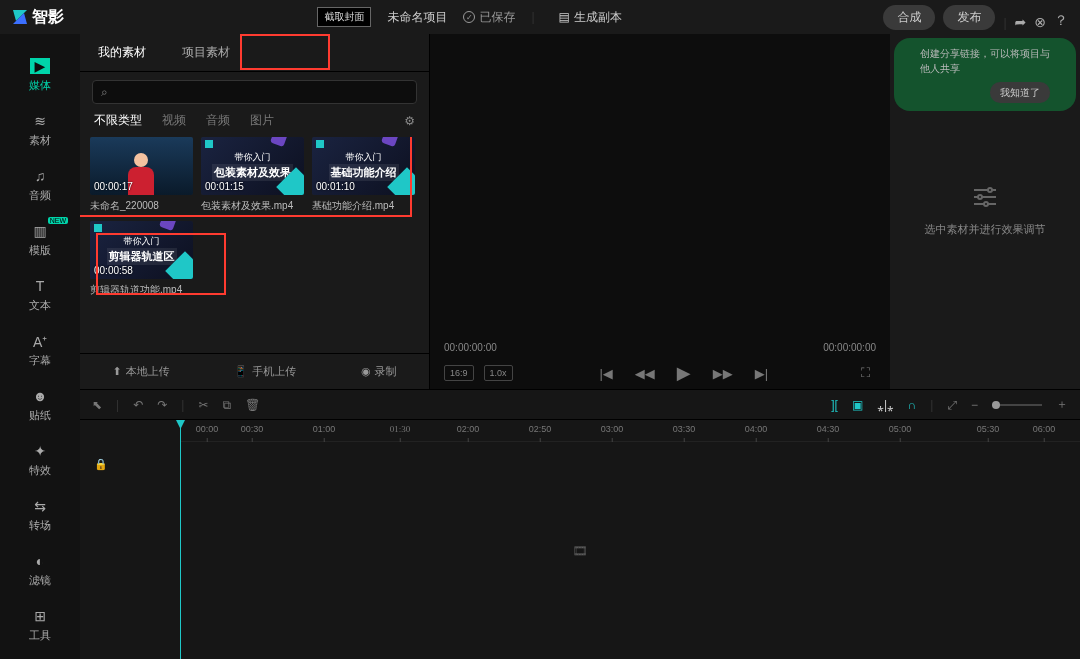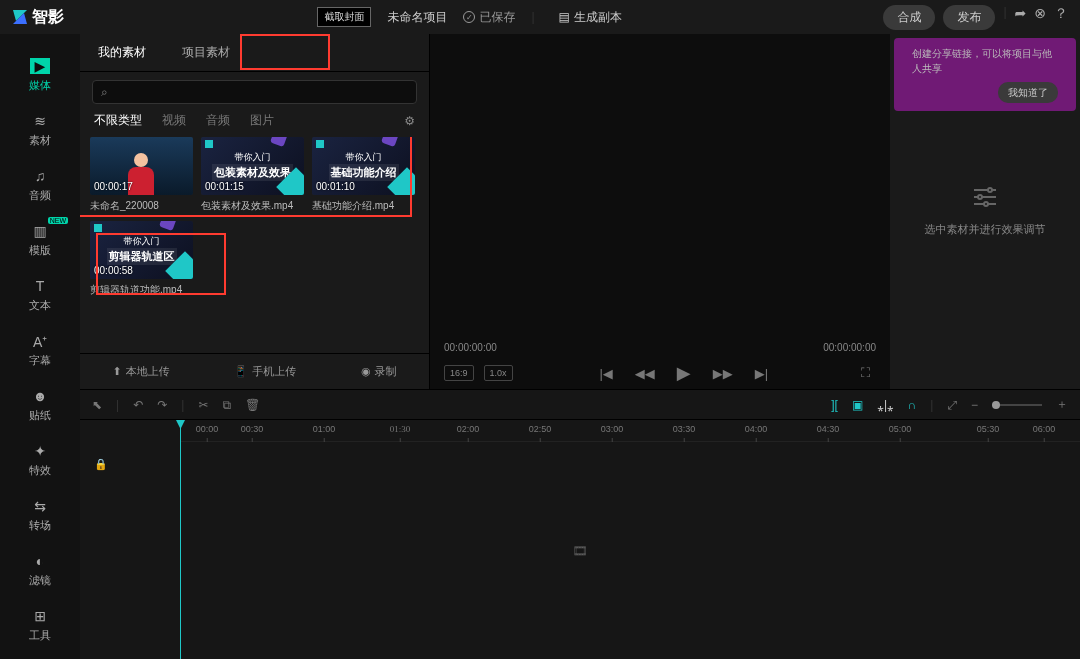--- a/index.html
+++ b/index.html
@@ -7,21 +7,21 @@
   .top{height:34px;background:#1a1a1a;display:flex;align-items:center;padding:0 12px;gap:10px}
   .logo{display:flex;align-items:center;gap:4px;font-weight:bold;color:#fff;font-size:16px}
   .logo-mark{width:16px;height:16px;position:relative}
   .logo-mark svg{display:block}
   .top-spacer{flex:1}
   .top-center{display:flex;align-items:center;gap:16px}
   .tcover{background:#000;border:1px solid #666;font-size:10px;padding:2px 6px;color:#ddd}
   .saved{display:flex;align-items:center;gap:4px;color:#999}
   .circle-check{width:12px;height:12px;border:1px solid #999;border-radius:50%;display:flex;align-items:center;justify-content:center;font-size:8px}
   .script-btn{display:flex;align-items:center;gap:4px;color:#ccc;padding:4px 8px}
-  .right-btns{display:flex;align-items:flex-start;gap:8px}
+  .right-btns{display:flex;align-items:flex-end;gap:8px}
   .pill{background:#3a3a3a;color:#ccc;border-radius:14px;padding:4px 14px;font-size:12px;cursor:pointer}
   .ico{color:#aaa;font-size:14px;cursor:pointer}
   .main{display:flex;height:calc(100% - 34px)}
   .sidebar{width:80px;background:#121212;display:flex;flex-direction:column;padding-top:14px}
   .side-item{display:flex;flex-direction:column;align-items:center;gap:4px;padding:10px 0;color:#aaa;font-size:11px;cursor:pointer;position:relative}
   .side-item.active{color:#00d4aa}
   .side-item.active .side-ico{background:#00d4aa;color:#0d0d0d}
   .side-ico{width:20px;height:16px;display:flex;align-items:center;justify-content:center;font-size:14px}
   .badge-new{position:absolute;top:4px;right:12px;background:#00d4aa;color:#000;font-size:7px;padding:0 2px;border-radius:2px}
   .content{flex:1;display:flex;flex-direction:column}
@@ -58,21 +58,21 @@
   .upload-item{display:flex;align-items:center;gap:4px;cursor:pointer}
   .preview{flex:1;background:#0d0d0d;display:flex;flex-direction:column;position:relative}
   .preview-canvas{flex:1}
   .preview-time{display:flex;justify-content:space-between;padding:4px 14px;color:#888;font-size:10px}
   .preview-ctrl{height:32px;display:flex;align-items:center;padding:0 14px;gap:10px}
   .ratio-box{border:1px solid #444;color:#888;font-size:9px;padding:2px 5px;border-radius:2px}
   .pctrl-spacer{flex:1}
   .pbtn{color:#777;font-size:13px;cursor:pointer;padding:0 6px}
   .pbtn.play{font-size:18px}
   .inspector{width:190px;background:#1a1a1a;display:flex;flex-direction:column;align-items:center;justify-content:center;color:#888;font-size:11px;position:relative}
-  .tip-box{position:absolute;top:4px;left:4px;right:4px;background:#701a75;padding:8px 18px;border-radius:4px;color:#bbb;font-size:10px;line-height:1.5}
+  .tip-box{position:absolute;top:4px;left:4px;right:4px;background:#14532d;padding:8px 26px;border-radius:16px;color:#bbb;font-size:10px;line-height:1.5}
   .tip-btn{background:#3a3a3a;color:#ccc;border-radius:10px;padding:3px 10px;font-size:10px;margin-top:6px;float:right;cursor:pointer}
   .sliders-ico{font-size:22px;color:#666;margin-bottom:8px}
   .timeline{flex:1;background:#161616;display:flex;flex-direction:column;border-top:1px solid #000}
   .tl-toolbar{height:30px;display:flex;align-items:center;padding:0 12px;gap:14px;border-bottom:1px solid #000}
   .tl-btn{color:#777;font-size:12px;cursor:pointer}
   .tl-spacer{flex:1}
   .tl-btn.accent{color:#1fc7c7}
   .zoom-track{width:50px;height:2px;background:#444;position:relative}
   .zoom-thumb{width:8px;height:8px;background:#999;border-radius:50%;position:absolute;top:-3px;left:0}
   .ruler{height:22px;position:relative;border-bottom:1px solid #222;margin-left:100px}

